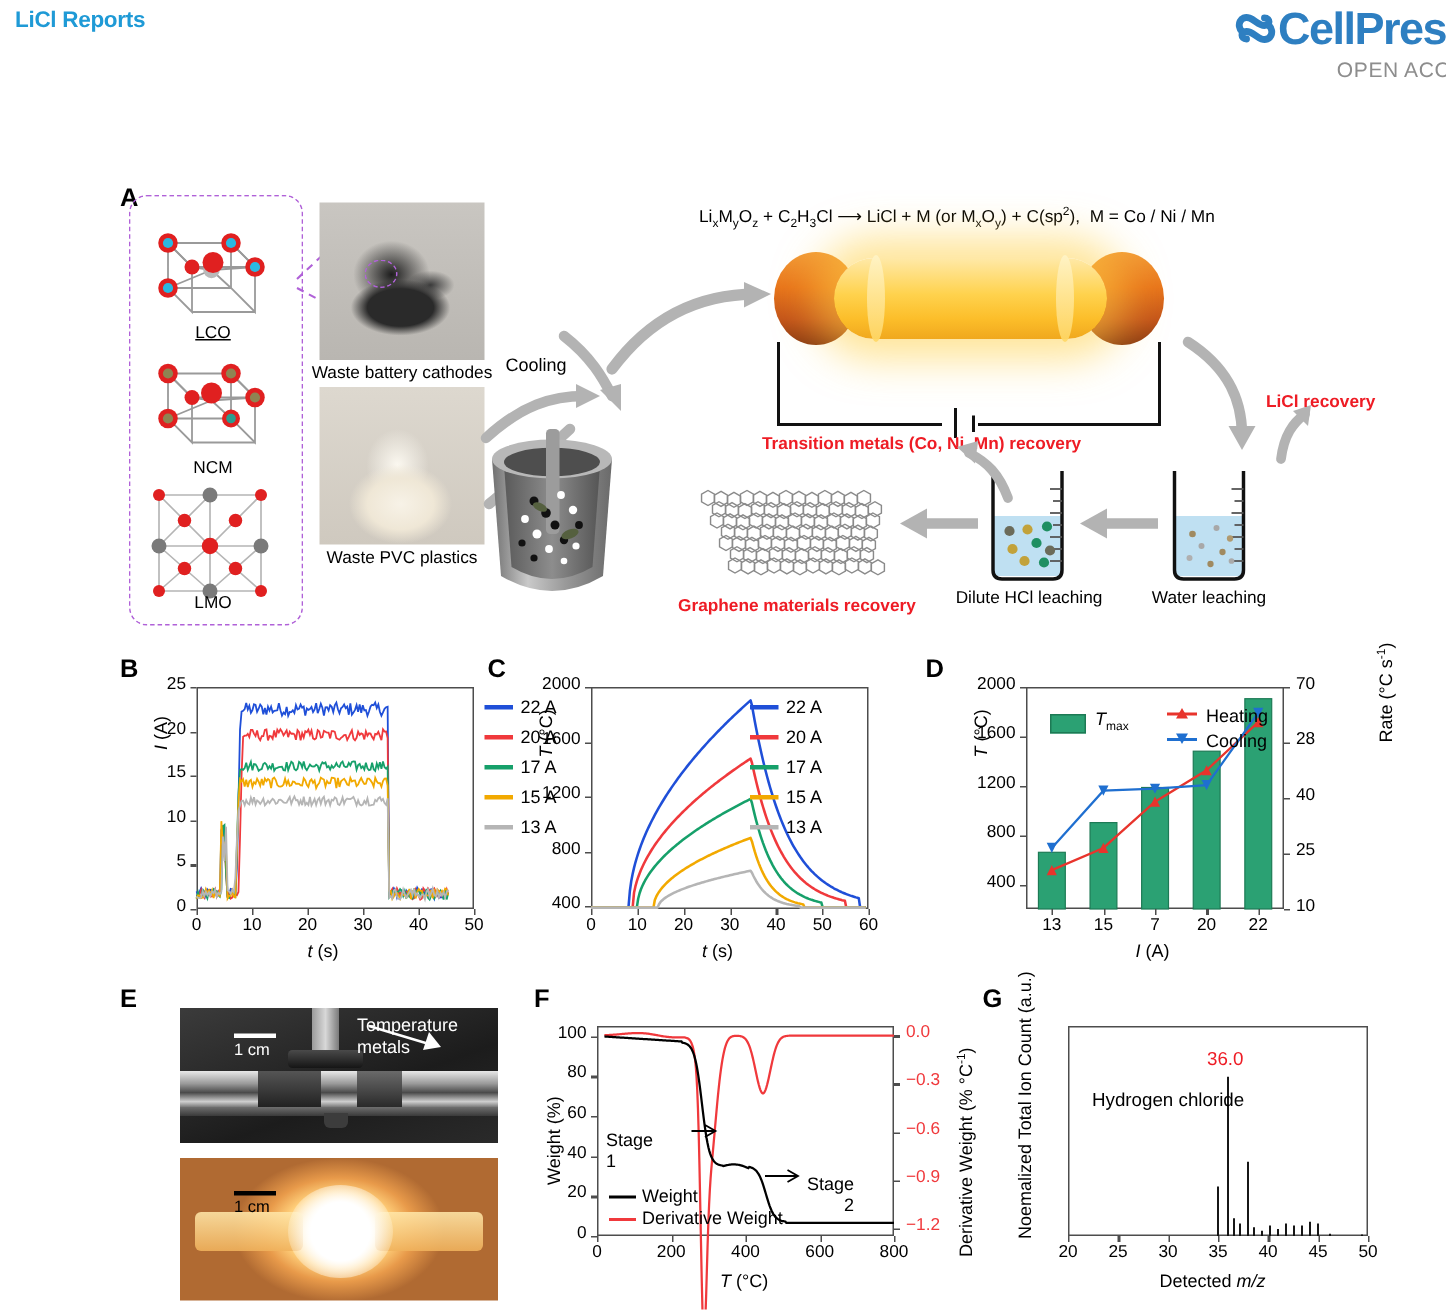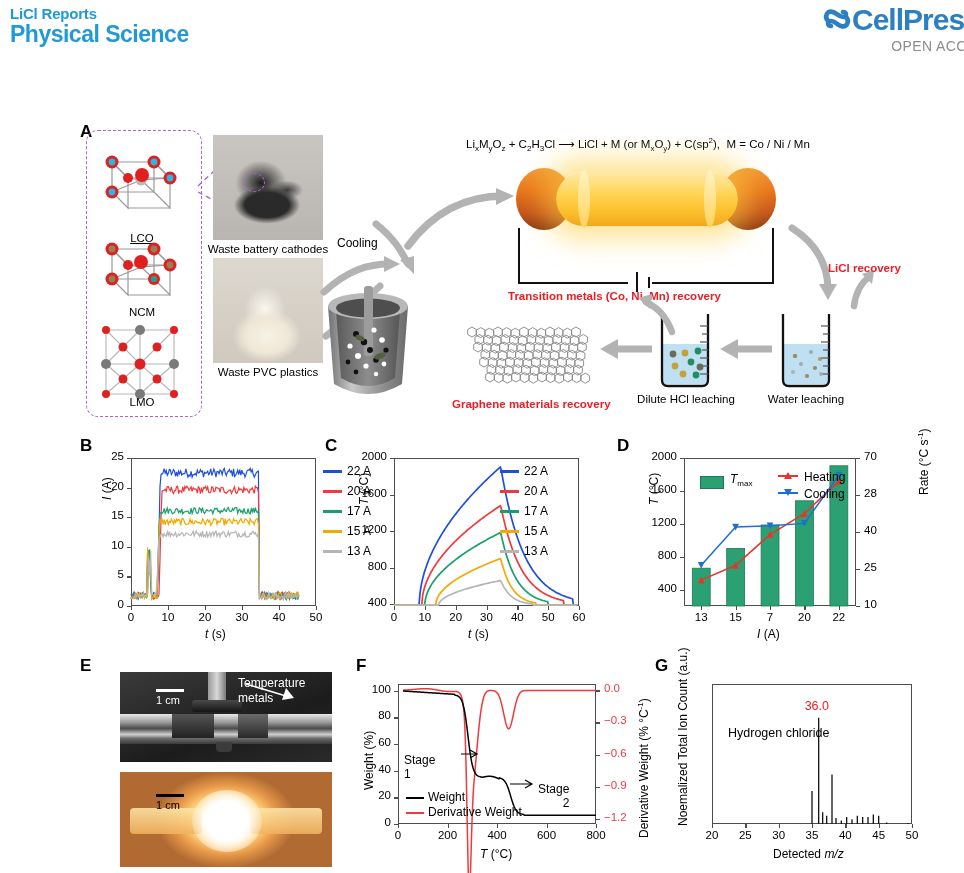--- a/index.html
+++ b/index.html
@@ -74,21 +74,20 @@
   .tickmark{position:absolute;background:#4d4d4d;}
   .legend-line{position:absolute;height:3px;}
   .legend-txt{position:absolute;font-size:12px;white-space:nowrap;}
   svg{display:block;overflow:visible;}
 </style>
 </head>
 <body>
 
 <div class="abs" id="journal-header">
   <div class="j-cell">LiCl Reports</div>
-  <div class="j-phys">Physical Science</div>
 </div>
 
 <div class="abs" id="cellpress-logo" style="left:822px;top:4px;">
   <svg width="30" height="30" viewBox="0 0 30 30">
     <path d="M6 17 C2 13,5 6,11 8 C15 9.5,17 13,21 13 C25 13,25 8,21 8" fill="none" stroke="#2e7fc1" stroke-width="4.6" stroke-linecap="round"></path>
     <path d="M24 13 C28 17,25 24,19 22 C15 20.5,13 17,9 17 C5 17,5 22,9 22" fill="none" stroke="#2e7fc1" stroke-width="4.6" stroke-linecap="round"></path>
   </svg>
   <span class="cp-word">CellPress</span>
   <span class="cp-open">OPEN ACCESS</span>
 </div>
@@ -109,21 +108,21 @@
   <circle cx="58" cy="22" r="6.5" fill="#e02020"></circle>
     <circle cx="58" cy="22" r="3.4" fill="#2ab8e0"></circle>
   <circle cx="16" cy="52" r="6.5" fill="#e02020"></circle>
     <circle cx="16" cy="52" r="3.4" fill="#2ab8e0"></circle>
   <circle cx="74" cy="38" r="6.5" fill="#e02020"></circle>
     <circle cx="74" cy="38" r="3.4" fill="#2ab8e0"></circle>
   <circle cx="45" cy="40" r="5.5" fill="#b9b9b9"></circle>
   <circle cx="46" cy="35" r="7" fill="#e02020"></circle>
   <circle cx="32" cy="38" r="5" fill="#e02020"></circle>
 </svg>
-<div class="abs cryst-name" style="left:96px;top:232px;width:92px;text-decoration:underline;">LCO</div>
+<div class="abs cryst-name" style="left:96px;top:216px;width:92px;text-decoration:underline;">LCO</div>
 
 <svg class="abs" style="left:96px;top:233px;" width="92" height="78">
   <g stroke="#9a9a9a" stroke-width="1.2" fill="none">
     <path d="M16 16 L58 16 L74 32 L32 32 Z"></path>
     <path d="M16 16 L16 46 L32 62 L32 32 Z"></path>
     <path d="M58 16 L58 46 L74 62 L74 32 Z"></path>
     <path d="M16 46 L58 46 M32 62 L74 62"></path>
     <path d="M45 34 L32 32 M45 34 L16 46 M45 34 L74 32 M45 34 L58 46"></path>
   </g>
   <circle cx="16" cy="16" r="6.5" fill="#e02020"></circle>
@@ -255,21 +254,21 @@
 <div class="abs redtxt" style="left:508px;top:290px;">Transition metals (Co, Ni, Mn) recovery</div>
 
 <svg class="abs" style="left:786px;top:222px;" width="60" height="76">
   <path d="M6 6 C34 24,42 46,42 68" stroke="#b3b3b3" stroke-width="7" fill="none" stroke-linecap="round"></path>
   <path d="M33 62 L42 78 L51 62 Z" fill="#b3b3b3"></path>
 </svg>
 <svg class="abs" style="left:840px;top:268px;" width="34" height="40">
   <path d="M14 38 C16 22,22 14,30 8" stroke="#b3b3b3" stroke-width="6.5" fill="none" stroke-linecap="round"></path>
   <path d="M22 6 L34 2 L32 16 Z" fill="#b3b3b3"></path>
 </svg>
-<div class="abs redtxt" style="left:828px;top:262px;">LiCl recovery</div>
+<div class="abs redtxt" style="left:828px;top:262px;padding-left:16px;">LiCl recovery</div>
 
 <svg class="abs beaker" style="left:775px;top:312px;" viewBox="0 0 62 78">
   <rect x="8" y="32" width="46" height="40" fill="#bfe0f2"></rect>
   <path d="M8 2 L8 68 Q8 74 14 74 L48 74 Q54 74 54 68 L54 2" fill="none" stroke="#111" stroke-width="2.3"></path>
   <g stroke="#555" stroke-width="1.2">
     <line x1="46" y1="14" x2="54" y2="14"></line>
       <line x1="48" y1="22" x2="54" y2="22"></line>
     <line x1="46" y1="30" x2="54" y2="30"></line>
       <line x1="48" y1="38" x2="54" y2="38"></line>
     <line x1="46" y1="46" x2="54" y2="46"></line>

